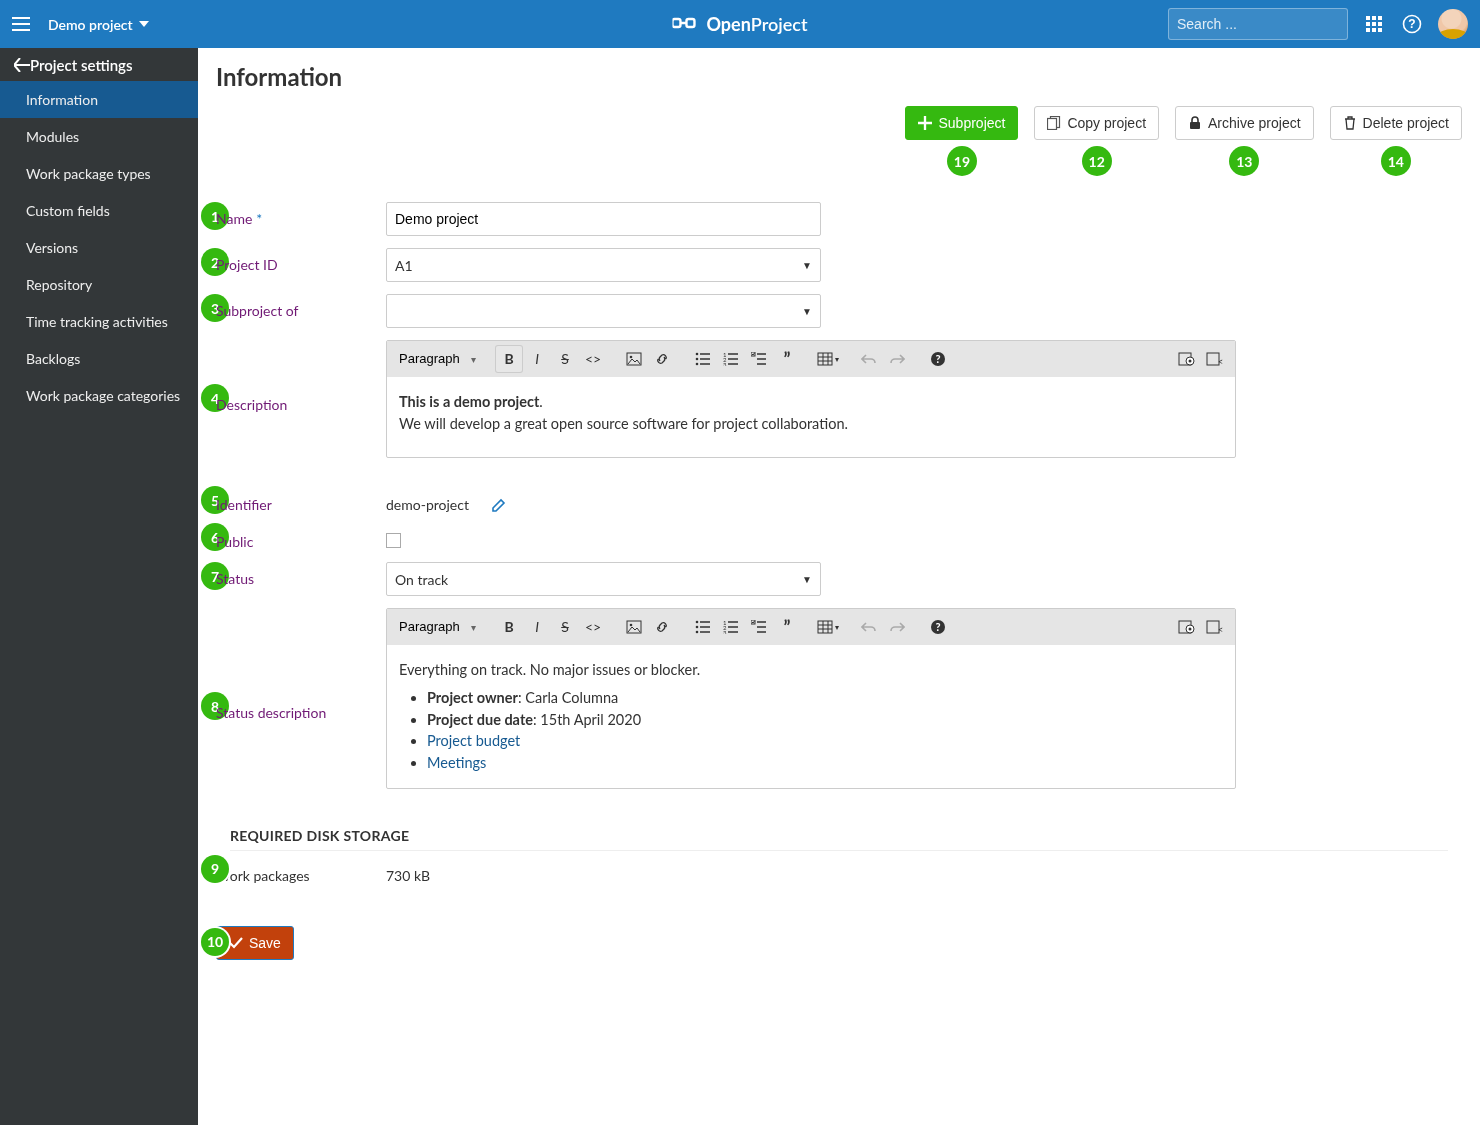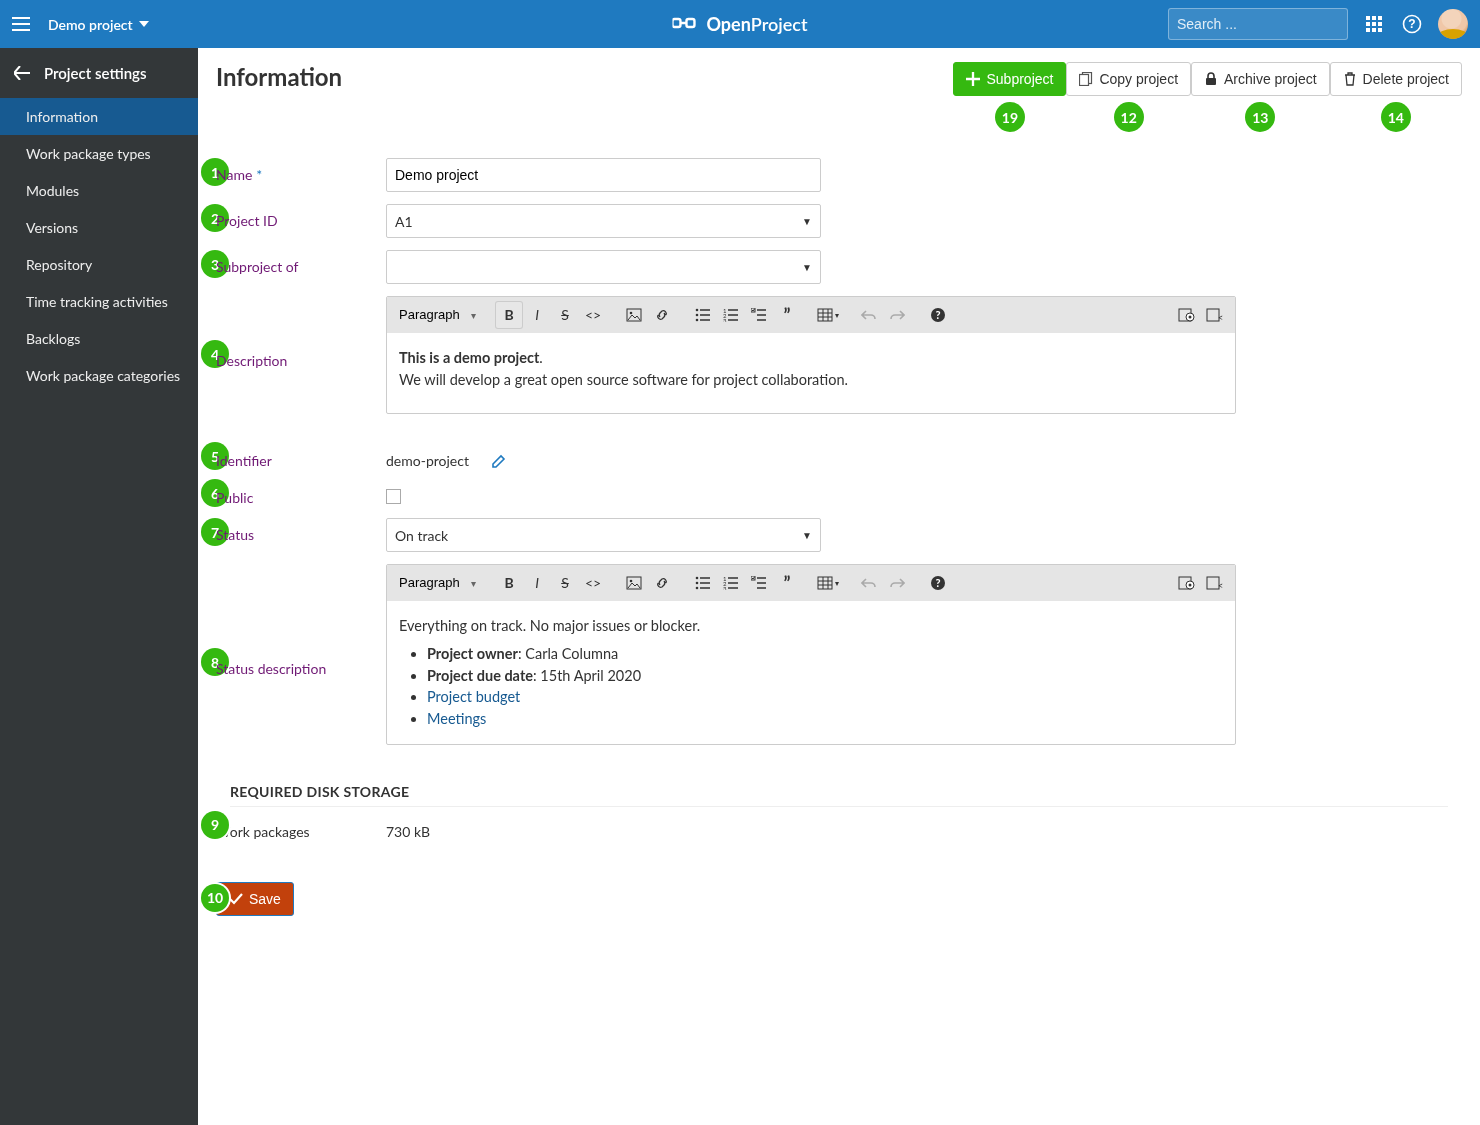--- a/index.html
+++ b/index.html
@@ -12,29 +12,29 @@
 .topbar .logo span b { font-weight:700; }
 .topbar .right { margin-left: auto; display: flex; align-items: center; gap: 14px; }
 .searchbox { display:flex; align-items:center; background: rgba(255,255,255,.12); border:1px solid rgba(255,255,255,.35); border-radius:3px; height:32px; width:180px; padding:0 8px; color:#fff;}
 .searchbox input { flex:1; background:transparent; border:none; outline:none; color:#fff; font-size:14px;}
 .searchbox input::placeholder { color: rgba(255,255,255,.85);}
 .topbar .iconbtn { width:24px; height:24px; display:flex; align-items:center; justify-content:center; cursor:pointer; border-radius:3px;}
 .avatar { width:30px; height:30px; border-radius:50%; background: radial-gradient(circle at 45% 32%, #f3d4bb 0 36%, #f0c7a8 40% 60%, #e0a978 70%); position:relative; overflow:hidden; cursor:pointer;}
 .avatar::after{content:"";position:absolute;inset:auto 0 -4px 0;height:14px;background:#d9a200;border-radius:50% 50% 0 0;}
 .layout { display:flex; height: calc(100vh - 48px); min-height: 900px; }
 .sidebar { width:198px; background:#333739; color:#fff; flex-shrink:0; }
-.sidebar .header { height:50px; display:flex; align-items:center; gap:14px; padding:0 14px; font-weight:600; font-size:15px;}
+.sidebar .header { height:33px; display:flex; align-items:center; padding:0 14px; font-weight:600; font-size:15px;}
 .sidebar .header .back { cursor:pointer; }
 .sidebar ul { list-style:none; }
 .sidebar li { padding:10px 14px 10px 26px; cursor:pointer; font-size:14px; color:#eee;}
 .sidebar li.active { background:#175a91; }
 .main { flex:1; padding: 14px 18px 40px 18px; overflow:auto; position:relative;}
 .main-header { display:flex; align-items:flex-start; justify-content:space-between; margin-bottom: 20px;}
 .main-header h1 { font-size: 24px; font-weight:700;}
-.actions { display:flex; gap:0;}
+.actions { display:flex; gap:16px;margin-top:44px;}
 .btn { display:inline-flex; align-items:center; gap:6px; height:34px; padding:0 12px; border:1px solid #ccc; background:#fff; border-radius:3px; cursor:pointer; font-size:14px; color:#333;}
 .btn.green { background:#35b910; border-color:#35b910; color:#fff;}
 .btn.blue { background:#c2410c; border-color:#1f7ac0; color:#fff;}
 .btn svg, .btn .ico { width:14px; height:14px; }
 .form-row { display:flex; align-items:flex-start; padding:6px 0; position:relative;}
 .form-row .label { width:170px; padding-top:8px; color:#701a75;}
 .form-row .label.req::after {content:"*"; color:#1f7ac0; margin-left:4px;}
 .form-row .field { flex:0 0 435px; }
 .form-row .field.full { flex: 1 1 auto; max-width: 850px;}
 input.txt, .select { width:100%; height:34px; border:1px solid #ccc; border-radius:2px; padding:0 8px; font-size:14px; background:#fff;}
@@ -128,22 +128,23 @@
     <div class="header">
       <span class="back">
         <svg width="16" height="14" viewBox="0 0 16 14">
             <path d="M6 0L0 7l6 7M0 7h16" stroke="#fff" stroke-width="2" fill="none"></path>
           </svg>
       </span>
       <span>Project settings</span>
     </div>
     <ul>
       <li class="active">Information</li>
+      <li>Modules</li>
       <li>Work package types</li>
-      <li>Modules</li>
+      <li>Custom fields</li>
       <li>Versions</li>
       <li>Repository</li>
       <li>Time tracking activities</li>
       <li>Backlogs</li>
       <li>Work package categories</li>
     </ul>
   </aside>
 
   <main class="main">
     <div class="main-header">

